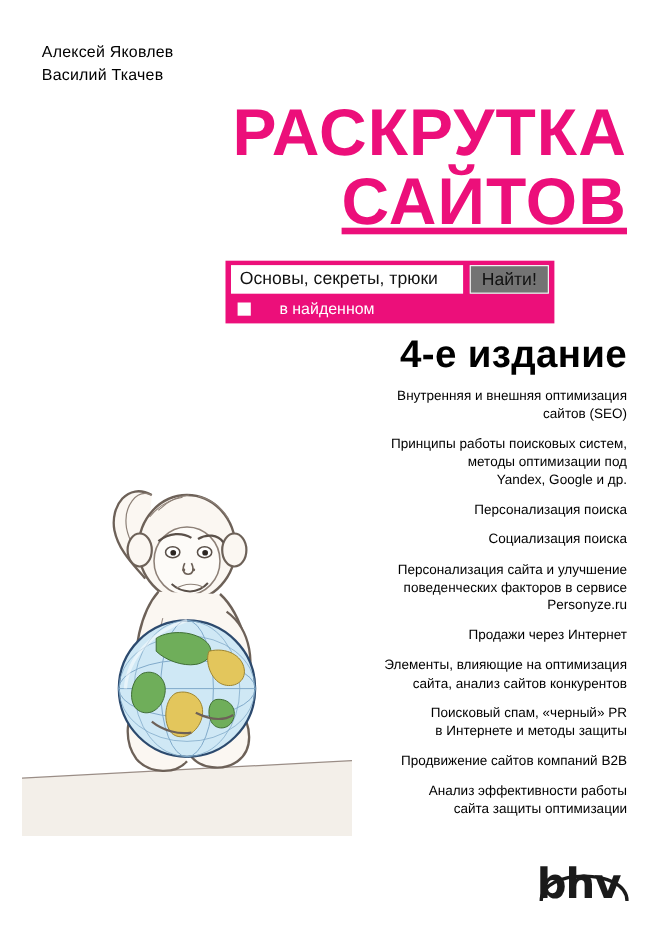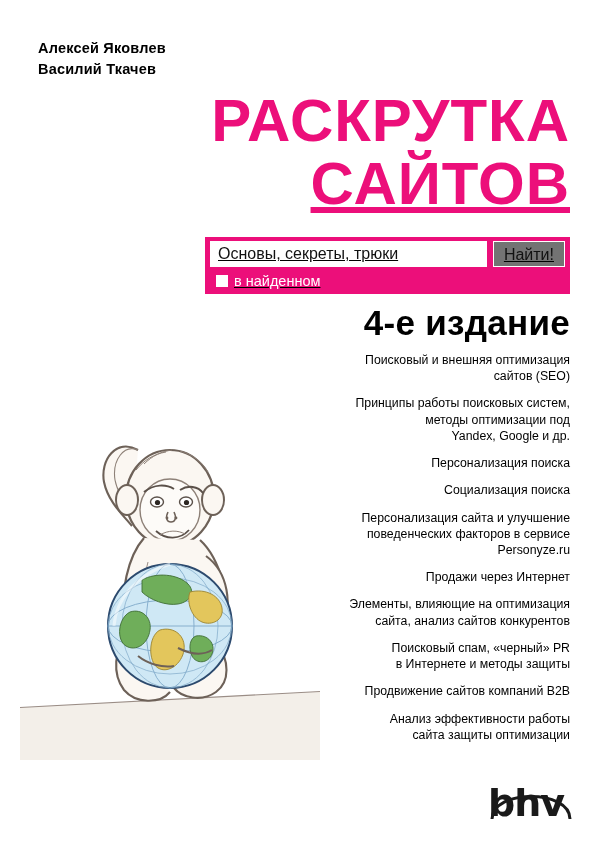--- a/index.html
+++ b/index.html
@@ -16,21 +16,21 @@
     font-family: "Liberation Sans", sans-serif;
     color: #000000;
   }
 
   
   .authors {
     position: absolute;
     left: 38px;
     top: 38px;
     font-size: 14.5px;
-    font-weight: bold;
+    font-weight: normal;
     line-height: 1.45;
     letter-spacing: 0.2px;
   }
   .authors div { white-space: nowrap; }
 
   
   .title-block {
     position: absolute;
     left: 150px;
     top: 92px;
@@ -48,26 +48,25 @@
   .title-main.second {
     margin-top: 4px;
     text-decoration: underline;
   }
 
   
   .searchbar {
     position: absolute;
     left: 205px;
     top: 237px;
-    width: 365px;
+    width: 299px;
     height: 57px;
     background: #ec0f7a;
     box-sizing: border-box;
     padding: 4px 5px 4px 5px;
-    text-decoration: underline;
   }
   .search-row {
     display: flex;
     align-items: center;
     height: 26px;
   }
   .search-field {
     flex: 1 1 auto;
     background: #ffffff;
     height: 26px;
@@ -92,20 +91,21 @@
     box-sizing: border-box;
     border: 1px solid #ffffff;
     white-space: nowrap;
   }
   .search-row2 {
     display: flex;
     align-items: center;
     height: 22px;
     margin-top: 3px;
     padding-left: 6px;
+    gap: 20px;
   }
   .checkbox {
     width: 12px;
     height: 12px;
     background: #ffffff;
     display: inline-block;
     flex: 0 0 auto;
   }
   .search-row2 .label {
     margin-left: 6px;
@@ -199,21 +199,21 @@
     <div class="search-row2">
       <span class="checkbox"></span>
       <span class="label">в найденном</span>
     </div>
   </div>
 
   <div class="edition">4-е издание</div>
 
   <div class="features">
       <div class="item">
-        <span class="ln">Поисковый и внешняя оптимизация</span>
+        <span class="ln">Внутренняя и внешняя оптимизация</span>
         <span class="ln">сайтов (SEO)</span>
       </div>
       <div class="item">
         <span class="ln">Принципы работы поисковых систем,</span>
         <span class="ln">методы оптимизации под</span>
         <span class="ln">Yandex, Google и др.</span>
       </div>
       <div class="item">
         <span class="ln">Персонализация поиска</span>
       </div>

